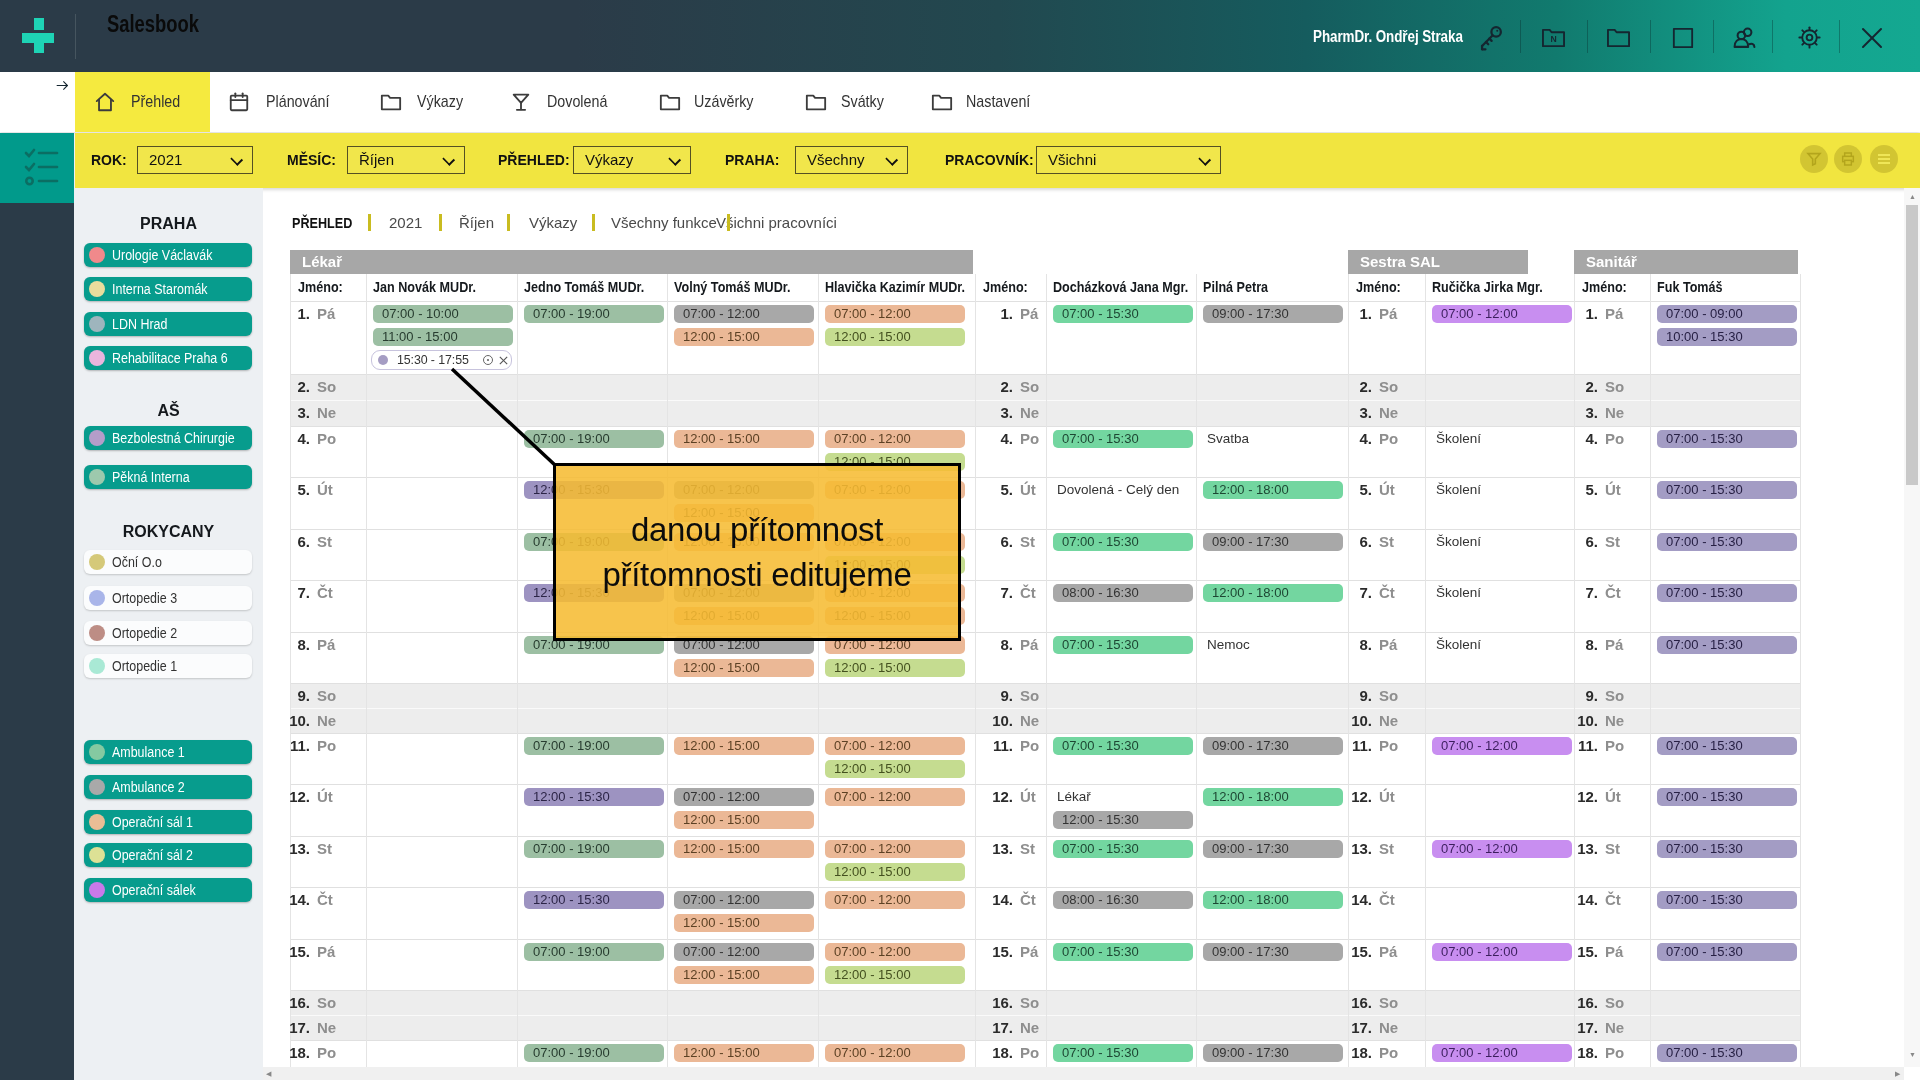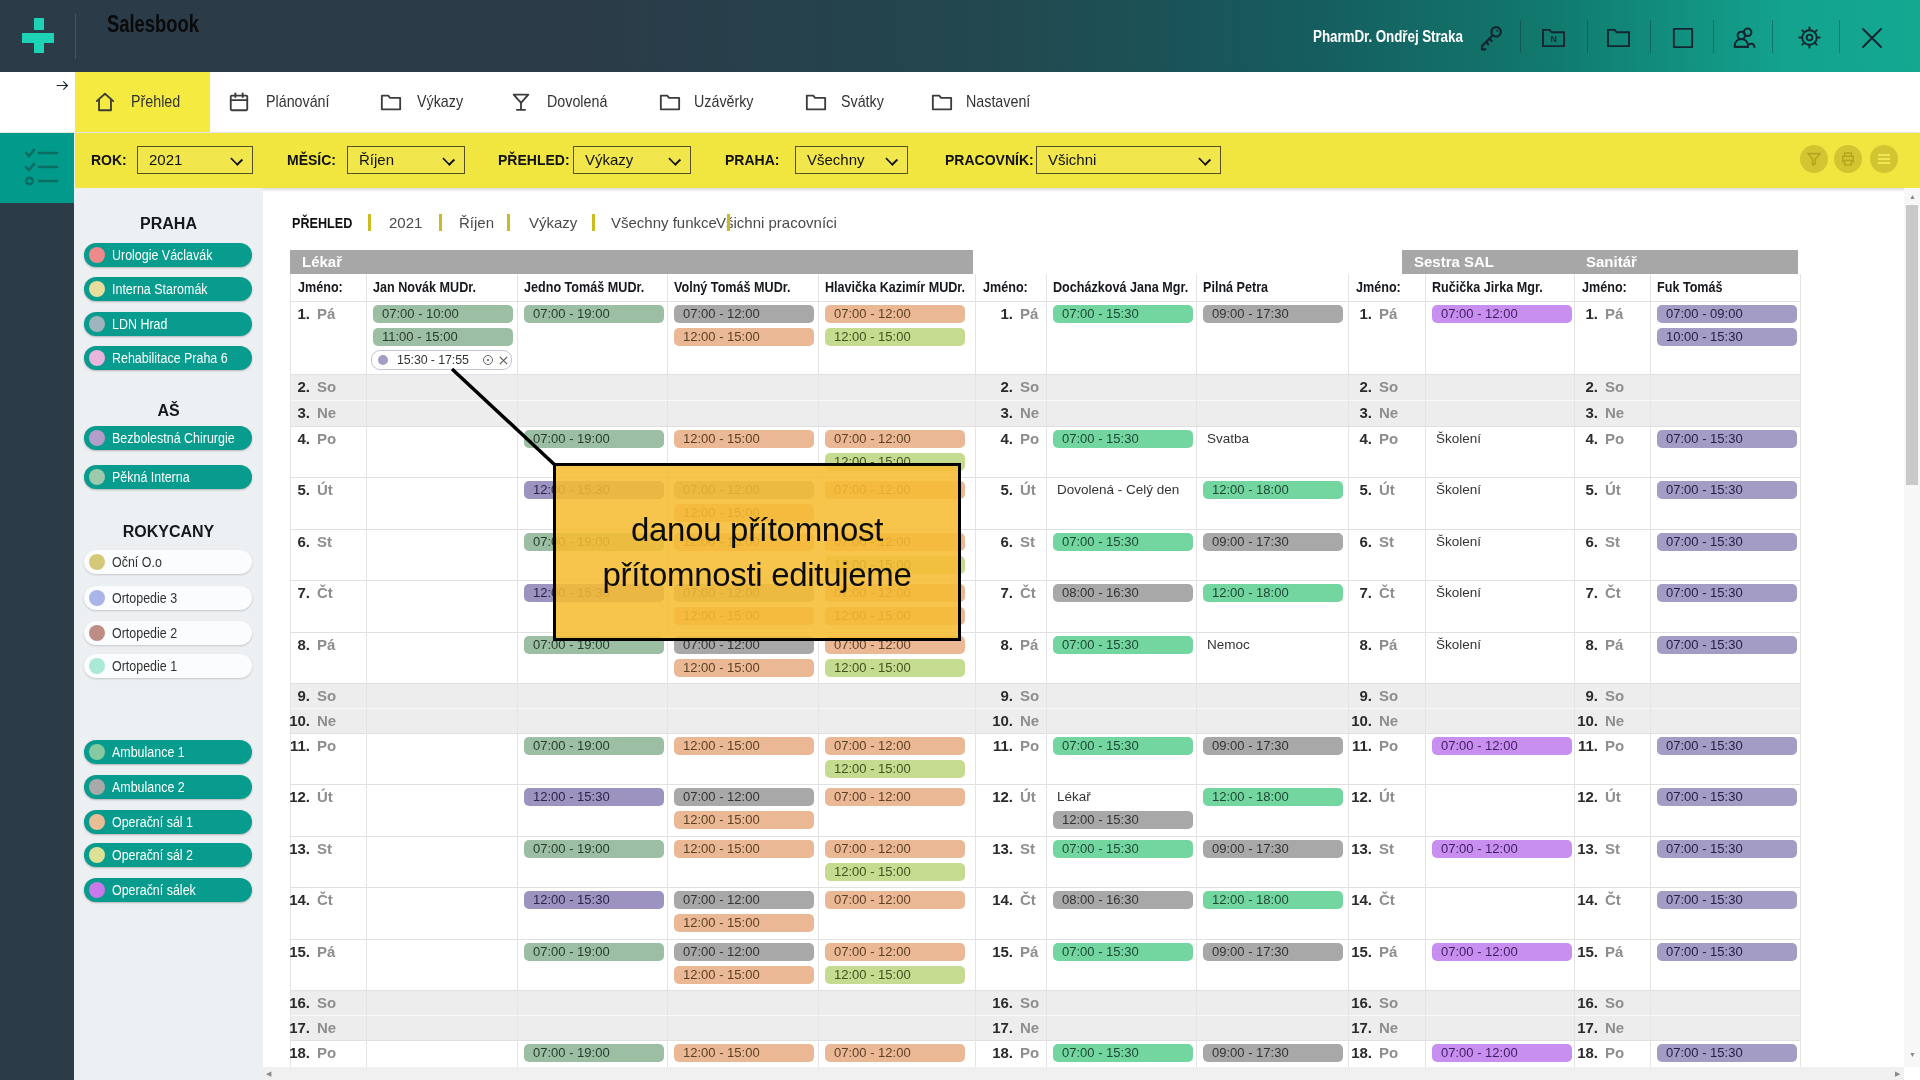--- a/index.html
+++ b/index.html
@@ -23,21 +23,21 @@
 .fsel{top:146px;height:28px;border:1px solid #555023;background:rgba(255,255,255,0.06);
  font-size:15px;color:#111;padding-left:11px;line-height:26px}
 .fsel:after{content:"";position:absolute;right:10px;top:10px;width:8px;height:8px;
  border-right:2px solid #111;border-bottom:2px solid #111;transform:rotate(45deg) scale(1,.8) translate(-2px,-2px)}
 .fcirc{top:145px;width:28px;height:28px;border-radius:50%;background:#d2c532;position:absolute}
 
 #tealsq{left:0;top:133px;width:74px;height:70px;background:#019a8b}
 #darkstrip{left:0;top:203px;width:74px;height:877px;background:#2b3b48}
 #sidepanel{left:74px;top:188px;width:189px;height:892px;background:#edf0f3}
 .shead{width:189px;text-align:center;font-size:16px;font-weight:bold;color:#15191d}
-.sbtn{left:84px;width:168px;height:24px;border-radius:12px;background:#079c8d;color:#fff;
+.sbtn{left:84px;width:168px;height:24px;border-radius:6px;background:#079c8d;color:#fff;
  font-size:14px;line-height:24px;box-shadow:0 1px 2px rgba(0,0,0,.25)}
 .sbtn.lite{background:#fbfcfd;color:#333;box-shadow:0 1px 2px rgba(0,0,0,.18)}
 .sdot{position:absolute;left:5px;top:4px;width:16px;height:16px;border-radius:50%}
 .sbtn span{position:absolute;left:28px;white-space:nowrap;transform:scaleX(.89);transform-origin:0 0}
 
 .bc{top:214px;font-size:15px;color:#4a4a4a;white-space:nowrap}
 .bc.b1{font-weight:bold;color:#111;font-size:14.5px;transform:scaleX(.87);transform-origin:0 0;top:215px}
 .bcsep{top:214px;width:3px;height:17px;background:#c9bc20}
 
 .grp{top:250px;height:24px;background:#a7a7a7;color:#fff;font-size:15px;font-weight:bold;
@@ -273,21 +273,21 @@
 <div class="abs bc" style="left:459px">Říjen</div>
 <div class="abs bc" style="left:529px">Výkazy</div>
 <div class="abs bc" style="left:611px">Všechny funkce</div>
 <div class="abs bc" style="left:716px">Všichni pracovníci</div>
 <div class="abs bcsep" style="left:368px"></div>
 <div class="abs bcsep" style="left:439px"></div>
 <div class="abs bcsep" style="left:507px"></div>
 <div class="abs bcsep" style="left:592px"></div>
 <div class="abs bcsep" style="left:727px"></div>
 <div class="abs grp" style="left:290px;width:683px">Lékař</div>
-<div class="abs grp" style="left:1402px;width:180px">Sestra SAL</div>
+<div class="abs grp" style="left:1348px;width:180px">Sestra SAL</div>
 <div class="abs grp" style="left:1574px;width:224px">Sanitář</div>
 <div class="abs pname" style="left:298px">Jméno:</div>
 <div class="abs pname" style="left:373px">Jan Novák MUDr.</div>
 <div class="abs pname" style="left:524px">Jedno Tomáš MUDr.</div>
 <div class="abs pname" style="left:674px">Volný Tomáš MUDr.</div>
 <div class="abs pname" style="left:825px">Hlavička Kazimír MUDr.</div>
 <div class="abs pname" style="left:983px">Jméno:</div>
 <div class="abs pname" style="left:1053px">Docházková Jana Mgr.</div>
 <div class="abs pname" style="left:1203px">Pilná Petra</div>
 <div class="abs pname" style="left:1356px">Jméno:</div>

